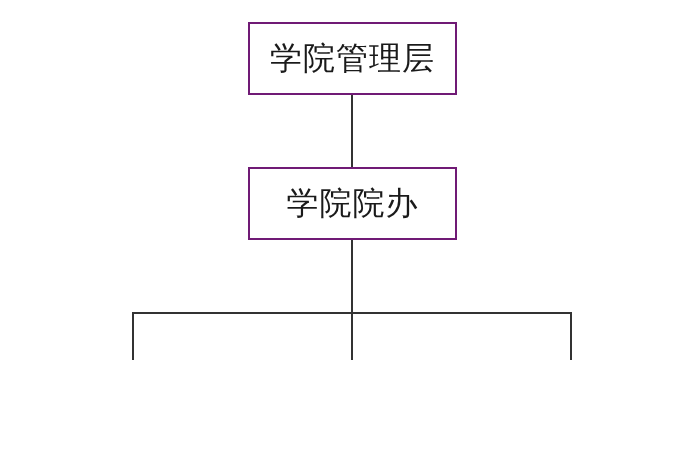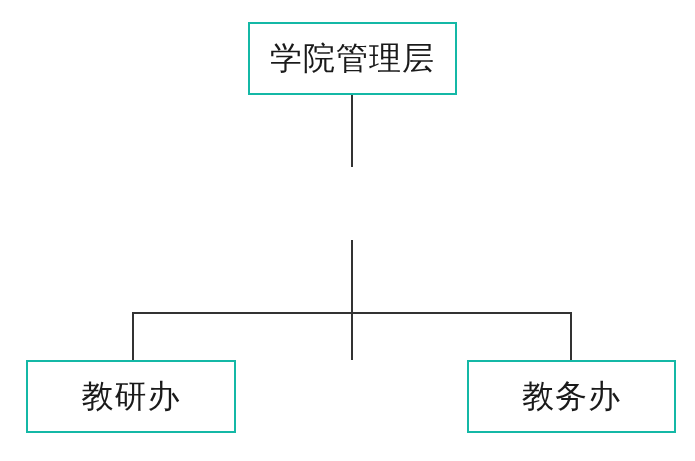--- a/index.html
+++ b/index.html
@@ -11,21 +11,21 @@
     position: relative;
     width: 695px;
     height: 461px;
     background: #ffffff;
     overflow: hidden;
     font-family: "Liberation Serif", "DejaVu Serif", serif;
   }
   .node {
     position: absolute;
     box-sizing: border-box;
-    border: 2px solid #14b8a6;
+    border: 2px solid #701a75;
     background: #ffffff;
     display: flex;
     align-items: center;
     justify-content: center;
     font-size: 32px;
     color: #1a1a1a;
     letter-spacing: 1px;
     white-space: nowrap;
   }
   .line {
@@ -51,19 +51,18 @@
 <div class="canvas">
 
   <div class="line" id="line-root-office"></div>
   <div class="line" id="line-office-down"></div>
   <div class="line" id="line-horizontal"></div>
   <div class="line" id="line-drop-left"></div>
   <div class="line" id="line-drop-right"></div>
 
   <div class="node" id="node-root">学院管理层</div>
 
-
-  <div class="node" id="node-c1">教研办</div>
+  <div class="node" id="node-office">学院院办</div>
 
 
-  <div class="node" id="node-c3">教务办</div>
+
 
 </div>
 
 </body></html>

